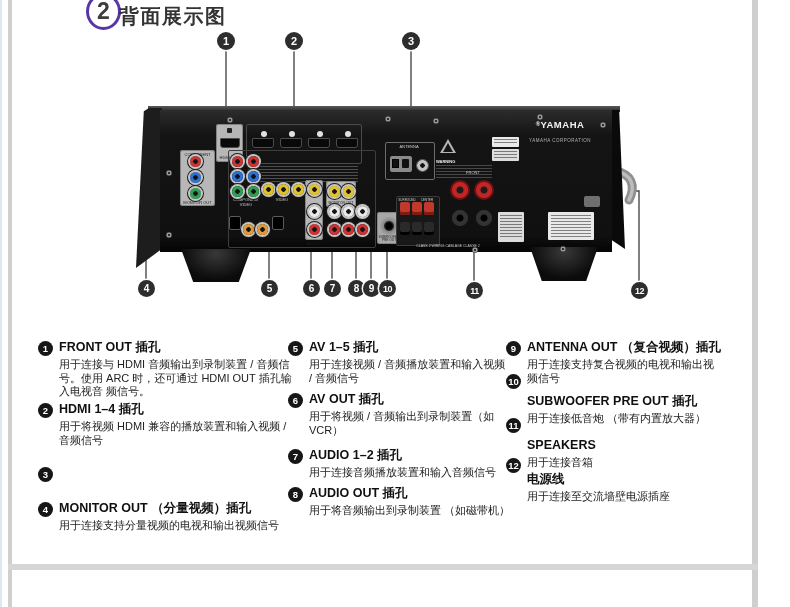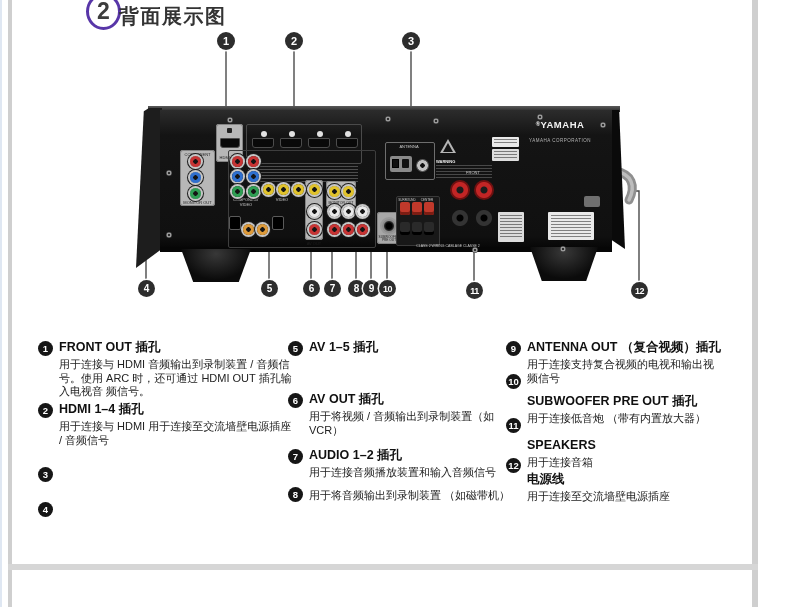--- a/index.html
+++ b/index.html
@@ -290,53 +290,59 @@
       <span class="lb">1</span>
       <div class="lt">
           <div class="lh">FRONT OUT 插孔</div>
         <div class="lp">用于连接与 HDMI 音频输出到录制装置 / 音频信号。使用 ARC 时，还可通过 HDMI OUT 插孔输入电视音 频信号。</div>
         </div>
     </div>
     <div class="li" style="left:38px;top:402px;width:256px;">
       <span class="lb">2</span>
       <div class="lt">
           <div class="lh">HDMI 1–4 插孔</div>
-        <div class="lp">用于连接与 HDMI 用于连接至交流墙壁电源插座 / 音频信号</div>
+        <div class="lp">用于将视频 HDMI 兼容的播放装置和输入视频 / 音频信号</div>
         </div>
     </div>
     <div class="li" style="left:38px;top:466px;width:256px;">
       <span class="lb">3</span>
     </div>
     <div class="li" style="left:38px;top:501px;width:262px;">
       <span class="lb">4</span>
+      <div class="lt">
+          <div class="lh">MONITOR OUT （分量视频）插孔</div>
+        <div class="lp">用于连接支持分量视频的电视和输出视频信号</div>
+        </div>
     </div>
 
     <div class="li" style="left:288px;top:340px;width:222px;">
       <span class="lb">5</span>
       <div class="lt">
           <div class="lh">AV 1–5 插孔</div>
+        <div class="lp">用于连接视频 / 音频播放装置和输入视频 / 音频信号</div>
         </div>
     </div>
     <div class="li" style="left:288px;top:392px;width:222px;">
       <span class="lb">6</span>
       <div class="lt">
           <div class="lh">AV OUT 插孔</div>
         <div class="lp">用于将视频 / 音频输出到录制装置（如 VCR）</div>
         </div>
     </div>
     <div class="li" style="left:288px;top:448px;width:226px;">
       <span class="lb">7</span>
       <div class="lt">
           <div class="lh">AUDIO 1–2 插孔</div>
         <div class="lp">用于连接音频播放装置和输入音频信号</div>
         </div>
     </div>
     <div class="li" style="left:288px;top:486px;width:226px;">
       <span class="lb">8</span>
       <div class="lt">
+          <div class="lh">AUDIO OUT 插孔</div>
         <div class="lp">用于将音频输出到录制装置 （如磁带机）</div>
         </div>
     </div>
 
     <div class="li" style="left:506px;top:340px;width:218px;">
       <span class="lb">9</span>
       <div class="lt">
           <div class="lh">ANTENNA OUT （复合视频）插孔</div>
         <div class="lp">用于连接支持复合视频的电视和输出视频信号</div>
         </div>

